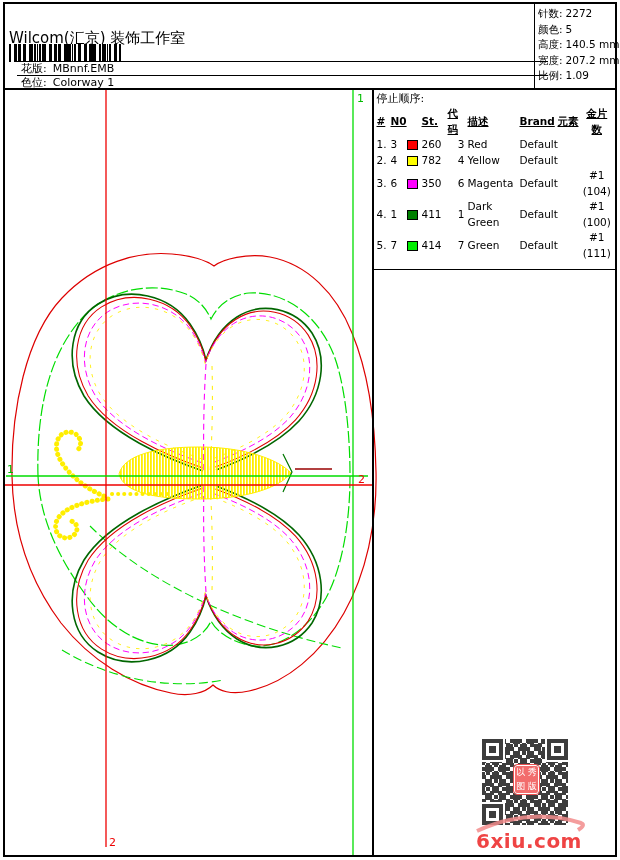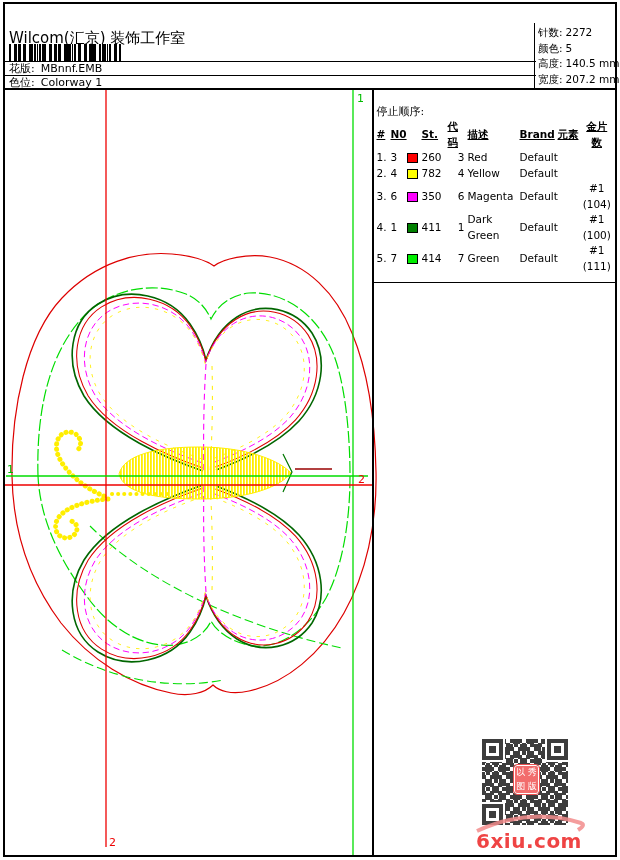--- a/index.html
+++ b/index.html
@@ -12,38 +12,38 @@
   .header { position:relative; height:86px; border-bottom:2px solid #000; }
   .hdr-title { position:absolute; left:3px; top:1px; font-size:18px; font-weight:bold; letter-spacing:1px;
                border-bottom:2px solid #000; padding:0 4px 1px 0; width:fit-content; }
   .hdr-company { position:absolute; left:4px; top:25px; font-size:15px; }
   .barcode { position:absolute; left:4px; top:40px; width:112px; height:18px;
              background:
                repeating-linear-gradient(90deg, #000 0 2px, transparent 2px 5px),
                repeating-linear-gradient(90deg, #000 0 1px, transparent 1px 7px),
                repeating-linear-gradient(90deg, transparent 0 9px, #000 9px 12px);
              background-color:#fff; }
-  .hdr-field { position:absolute; left:0; width:531px; height:14px; border-top:1px solid #000;
+  .hdr-field { position:absolute; left:12px; width:531px; height:14px; border-top:1px solid #000;
                font-size:11px; padding-left:4px; line-height:14px; }
   .hdr-field.f1 { top:57px; }
   .hdr-field.f2 { top:71px; height:26px; }
   .hdr-field span { margin-right:6px; }
   .info-box { position:absolute; right:0; top:0; width:81px; height:84px; border-left:1.5px solid #000;
-              padding:2px 0 12px 3px; font-size:10.5px; line-height:15.5px; white-space:nowrap;margin-top:19px; }
+              padding:2px 0 12px 3px; font-size:10.5px; line-height:15.5px; white-space:nowrap; }
   .info-row span.lbl { margin-right:3px; }
 
   
   .content { position:relative; height:765px; overflow:hidden; }
   .design-svg { position:absolute; left:0; top:0; }
 
   .divider-v { position:absolute; left:367px; top:0; bottom:0; width:1.5px; background:#000; }
 
   
   .stop-table { position:absolute; left:368.5px; top:0; width:241.5px; background:#fff;
-                border-bottom:1.5px solid #000; padding:15px 2px 8px 3px; font-size:10.5px; }
+                border-bottom:1.5px solid #000; padding:2px 2px 8px 3px; font-size:10.5px; }
   .st-title { font-size:11px; line-height:14px; }
   .t-grid { display:grid; grid-template-columns:14px 16px 15px 26px 20px 52px 38px 24px 1fr;
             line-height:15.5px; align-items:center; }
   .t-head span { font-weight:bold; text-decoration:underline; }
   .t-grid .num { text-align:right; padding-right:3px; }
   .t-grid .seq { text-align:center; padding-right:1px; }
   .swatch { display:inline-block; width:11px; height:10px; border:1px solid #000; vertical-align:middle; }
 
   
   .qr { position:absolute; left:477px; top:649px; width:86px; height:86px; background-color:#fff;

